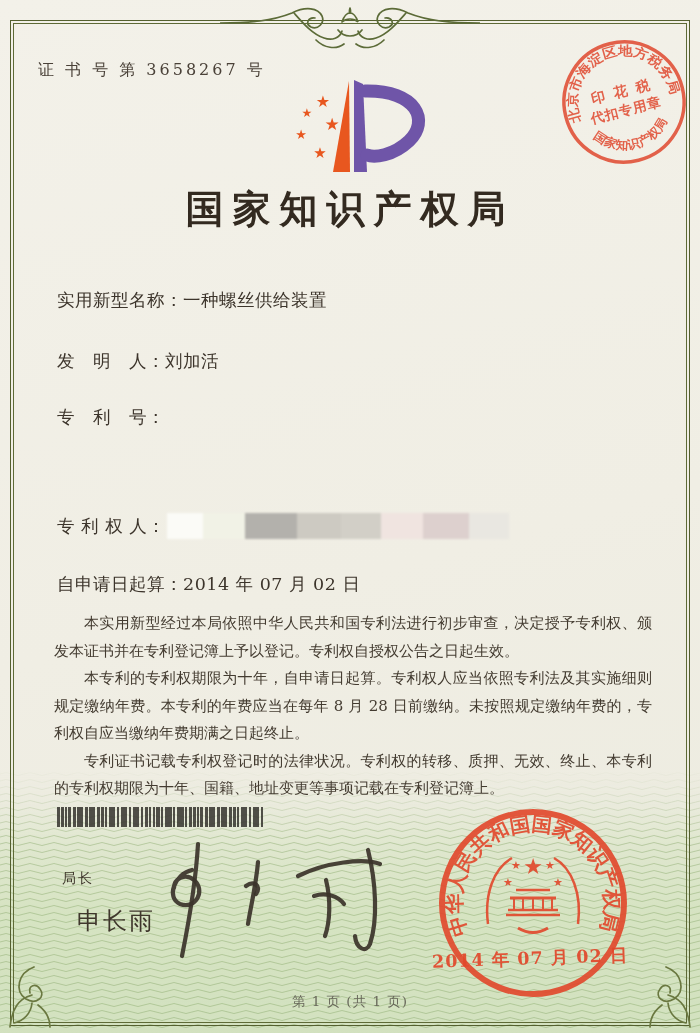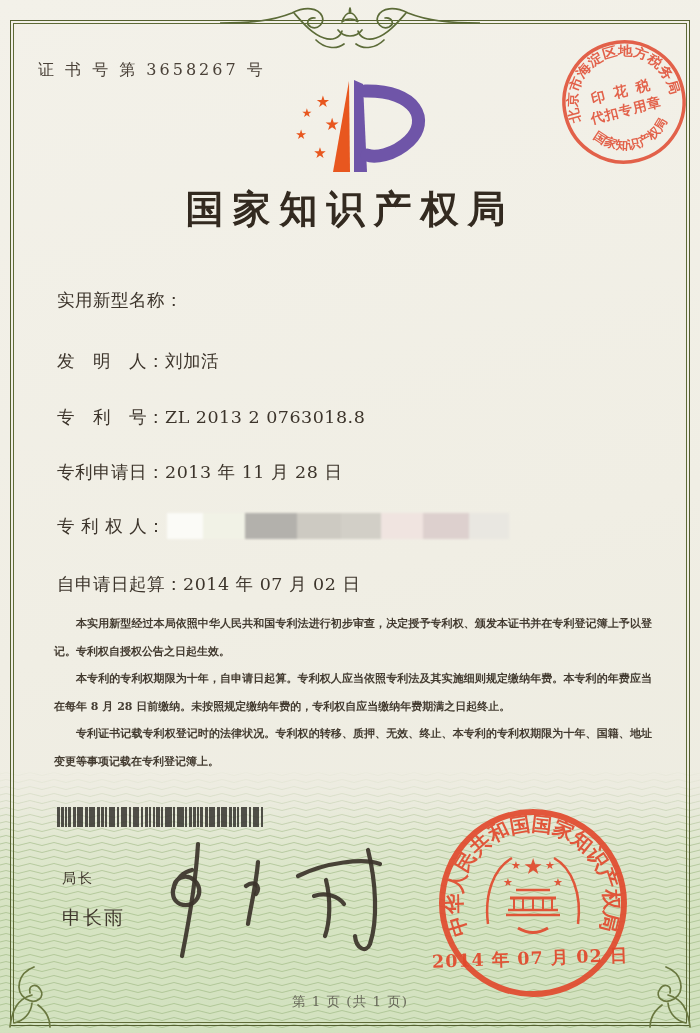--- a/index.html
+++ b/index.html
@@ -38,32 +38,32 @@
   .redact span{display:inline-block;height:100%;}
   .redact span:nth-child(1){width:36px;background:#fbfbf7;}
   .redact span:nth-child(2){width:42px;background:#f1f2e6;}
   .redact span:nth-child(3){width:52px;background:#b3b1ac;}
   .redact span:nth-child(4){width:44px;background:#cdcac2;}
   .redact span:nth-child(5){width:40px;background:#d2cfc7;}
   .redact span:nth-child(6){width:42px;background:#f0e4e0;}
   .redact span:nth-child(7){width:46px;background:#ddd0ce;}
   .redact span:nth-child(8){width:40px;background:#e9e7e1;}
   
-  .paras{position:absolute;left:54px;top:610px;width:598px;font-size:11px;line-height:27.5px;
-    text-align:justify;color:#433b30;font-weight:bold;}
+  .paras{position:absolute;left:54px;top:610px;width:598px;font-size:15px;line-height:27.5px;
+    text-align:justify;color:#433b30;}
   .paras p{margin:0;text-indent:2em;}
   
   .barcode{position:absolute;left:57px;top:807px;width:207px;height:20px;opacity:.85;
     background:
       repeating-linear-gradient(90deg,#35332e 0 2px,transparent 2px 4px),
       repeating-linear-gradient(90deg,#35332e 0 1px,transparent 1px 6px),
       repeating-linear-gradient(90deg,#35332e 0 3px,transparent 3px 11px);}
   
   .sig-role{position:absolute;left:62px;top:870px;font-size:14px;color:#3f372c;letter-spacing:2px;}
-  .sig-name{position:absolute;left:62px;top:905px;font-size:19px;color:#3f372c;letter-spacing:2px;}
+  .sig-name{position:absolute;left:77px;top:905px;font-size:24px;color:#3f372c;letter-spacing:2px;}
   .signature{position:absolute;left:130px;top:838px;}
   .signature path{fill:none;stroke:#3b332a;stroke-width:4.2;stroke-linecap:round;opacity:.92;}
   
   .seal{position:absolute;left:436px;top:806px;opacity:.9;}
   .seal circle,.seal path,.seal line{stroke:#e2472b;fill:none;}
   .seal text{fill:#e2472b;}
   .seal .emblem-star{font-family:"DejaVu Sans",sans-serif;text-anchor:middle;}
   .seal-date{position:absolute;left:432px;top:946px;width:214px;font-size:17.5px;font-weight:bold;
     color:#e2472b;letter-spacing:1px;transform:rotate(-2deg);opacity:.92;}
   .tax-stamp{position:absolute;left:554px;top:32px;transform:rotate(-14deg);opacity:.85;}
@@ -177,32 +177,28 @@
       <textPath href="#tax-arc-bot" textLength="88" lengthAdjust="spacingAndGlyphs">国家知识产权局</textPath>
     </text>
     <text x="70" y="64" font-size="14" text-anchor="middle" letter-spacing="2">印 花 税</text>
     <text x="70" y="83" font-size="13.5" text-anchor="middle" letter-spacing="1">代扣专用章</text>
   </svg>
 
   <h1 class="title">国家知识产权局</h1>
 
   <div class="field f0">
     <span>实用新型名称：</span>
+    <span>一种螺丝供给装置</span>
   </div>
   <div class="field f1">
     <span>发　明　人：</span>
     <span>刘加活</span>
   </div>
   <div class="field f2">
     <span>专　利　号：</span>
-    <span>ZL 2013 2 0763018.8</span>
-  </div>
-  <div class="field f3">
-    <span>专利申请日：</span>
-    <span>2013 年 11 月 28 日</span>
   </div>
   <div class="field f4">
     <span>专 利 权 人：</span>
     <span class="redact">
       <span></span>
         <span></span>
         <span></span>
         <span></span>
         <span></span>
         <span></span>

